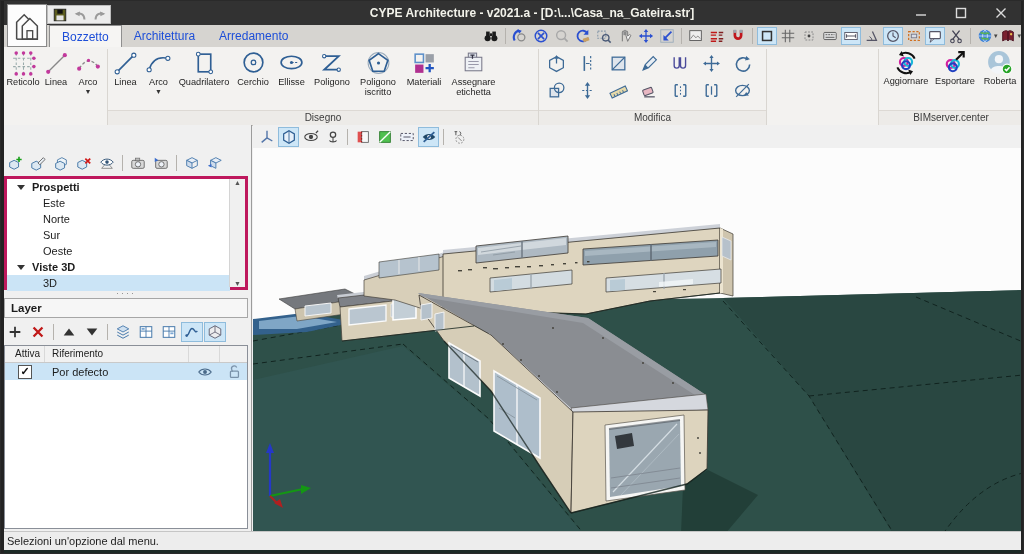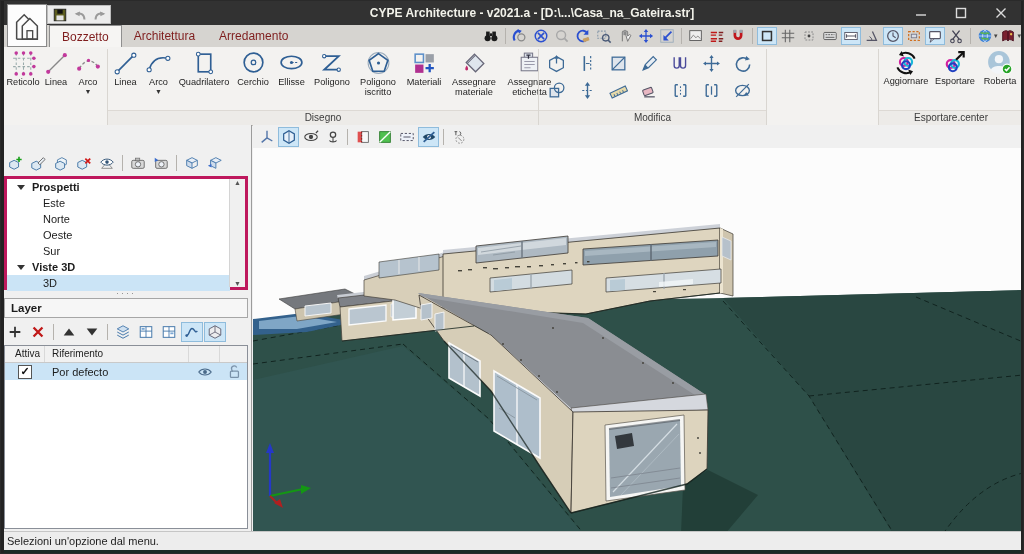--- a/index.html
+++ b/index.html
@@ -12,21 +12,21 @@
   .winbtns{position:absolute;right:2px;top:0;height:24px;display:flex;}
   .winbtn{width:40px;height:24px;display:flex;align-items:center;justify-content:center;color:#dcdcdc;}
   .appicon{position:absolute;left:6px;top:3px;width:38px;height:41px;background:#fdfdfd;
        border:1px solid #8a8a8a;z-index:30;display:flex;align-items:center;justify-content:center;}
   .qat{position:absolute;left:46px;top:4px;width:64px;height:19px;background:#ececec;
        border:1px solid #bdbdbd;z-index:30;display:flex;align-items:center;gap:3px;padding-left:3px;box-sizing:border-box;}
   .qat .ti{width:17px;height:15px;}
   
   .tabrow{position:absolute;left:0;top:24px;right:0;height:22px;background:#d6d4d0;border-bottom:1px solid #c2bfba;}
   .tabs{position:absolute;left:48px;top:0;height:22px;display:flex;}
-  .tab{padding:0 12px;height:22px;line-height:22px;font-size:12px;color:#7f1d1d;}
+  .tab{padding:0 12px;height:22px;line-height:22px;font-size:12px;color:#1d4ed8;}
   .tab.active{background:#f6f5f3;border:1px solid #8f8f8f;border-bottom:none;font-weight:normal;}
   .tabicons{position:absolute;right:2px;top:1px;height:20px;display:flex;align-items:center;gap:1px;}
   .ti{width:20px;height:18px;display:inline-flex;align-items:center;justify-content:center;flex:none;}
   .ti svg{width:16px;height:16px;}
   .ti.on{background:#cde6f7;border:1px solid #8fbcdc;box-sizing:border-box;}
   .vsep{width:1px;height:16px;background:#b5b2ad;margin:0 3px;flex:none;}
   .ddc{font-size:7px;color:#444;margin-left:-2px;}
   
   .ribbon{position:absolute;left:0;top:46px;right:0;height:78px;background:#f3f2f0;border-bottom:1px solid #c6c3be;}
   .rgroup{position:absolute;top:0;height:63px;display:flex;align-items:flex-start;}
@@ -409,28 +409,20 @@
       </div>
       <div class="bigbtn" style="width:44px">
         <span class="bicon"><svg viewBox="0 0 26 26">
               <rect x="4" y="4" width="8" height="8" fill="none" stroke="#5b8fc9" stroke-width="1.5"></rect>
               <rect x="14" y="4" width="8" height="8" fill="#9aa0a8"></rect>
               <rect x="4" y="14" width="8" height="8" fill="#b03090"></rect>
               <path d="M18 13.5v8M14 17.5h8" stroke="#2255c0" stroke-width="2.2"></path>
             </svg></span>
         <span class="blabel">Materiali</span>
       </div>
-      <div class="bigbtn" style="width:56px">
-        <span class="bicon"><svg viewBox="0 0 26 26">
-              <path d="M13 4l9 9-8 8-9-9z" fill="#dfe6ee" stroke="#667" stroke-width="1.2"></path>
-              <path d="M6 13l8-8" stroke="#667" stroke-width="1"></path>
-              <path d="M5.5 15c-1.8 2.4-1.8 4.8 0 4.8s1.8-2.4 0-4.8z" fill="#c02a6a"></path>
-            </svg></span>
-        <span class="blabel">Assegnare materiale</span>
-      </div>
       <div class="bigbtn" style="width:55px">
         <span class="bicon"><svg viewBox="0 0 26 26">
               <rect x="8" y="3" width="8" height="7" fill="#dde2ea" stroke="#778"></rect>
               <rect x="5" y="7" width="16" height="13" fill="#eef1f5" stroke="#778"></rect>
               <path d="M10 5h4M12 5v3.5" stroke="#334" stroke-width="1.2"></path>
               <path d="M8 11h10M8 14h10M8 17h6" stroke="#99a" stroke-width="1"></path>
             </svg></span>
         <span class="blabel">Assegnare etichetta</span>
       </div>
     </div>
@@ -563,21 +555,21 @@
         <span class="bicon"><svg viewBox="0 0 24 24">
               <circle cx="11" cy="11" r="10" fill="#a9c5d9"></circle>
               <circle cx="11" cy="8.5" r="3.8" fill="#f2f5f8"></circle>
               <path d="M3.5 18.5c1.5-5 13.5-5 15 0a10 10 0 0 1-15 0z" fill="#f2f5f8"></path>
               <circle cx="18.5" cy="17.5" r="4.5" fill="#28a428" stroke="#fff" stroke-width="1"></circle>
               <path d="M16.5 17.5l1.5 1.5 2.8-3" stroke="#fff" stroke-width="1.4" fill="none"></path>
             </svg></span>
         <span class="blabel">Roberta</span>
       </div>
     </div>
-    <div class="rglabel" style="left:878px;width:144px;">Esportare.center</div>
+    <div class="rglabel" style="left:878px;width:144px;">BIMserver.center</div>
   </div>
 
   <div class="main">
 
     <div class="leftpanel">
       <div class="ptool" style="top:27px">
         <span class="ti">
             <svg viewBox="0 0 18 18">
               <path d="M8 6l5 2.5v5L8 16l-5-2.5v-5z" fill="#dce8f2" stroke="#4a7aa8" stroke-width="1.1"></path>
               <path d="M13.5 2v6M10.5 5h6" stroke="#18a018" stroke-width="1.8"></path>
@@ -644,24 +636,24 @@
           <span class="chev"></span>
           <span>Prospetti</span>
         </div>
         <div class="trow child">
             <span>Este</span>
           </div>
         <div class="trow child">
             <span>Norte</span>
           </div>
         <div class="trow child">
-            <span>Oeste</span>
+            <span>Sur</span>
           </div>
         <div class="trow child">
-            <span>Sur</span>
+            <span>Oeste</span>
           </div>
         <div class="trow group">
           <span class="chev"></span>
           <span>Viste 3D</span>
         </div>
         <div class="trow child selected" style="margin-right:15px">
             <span>3D</span>
           </div>
         <div class="scrollbar">
             <span>▲</span>

